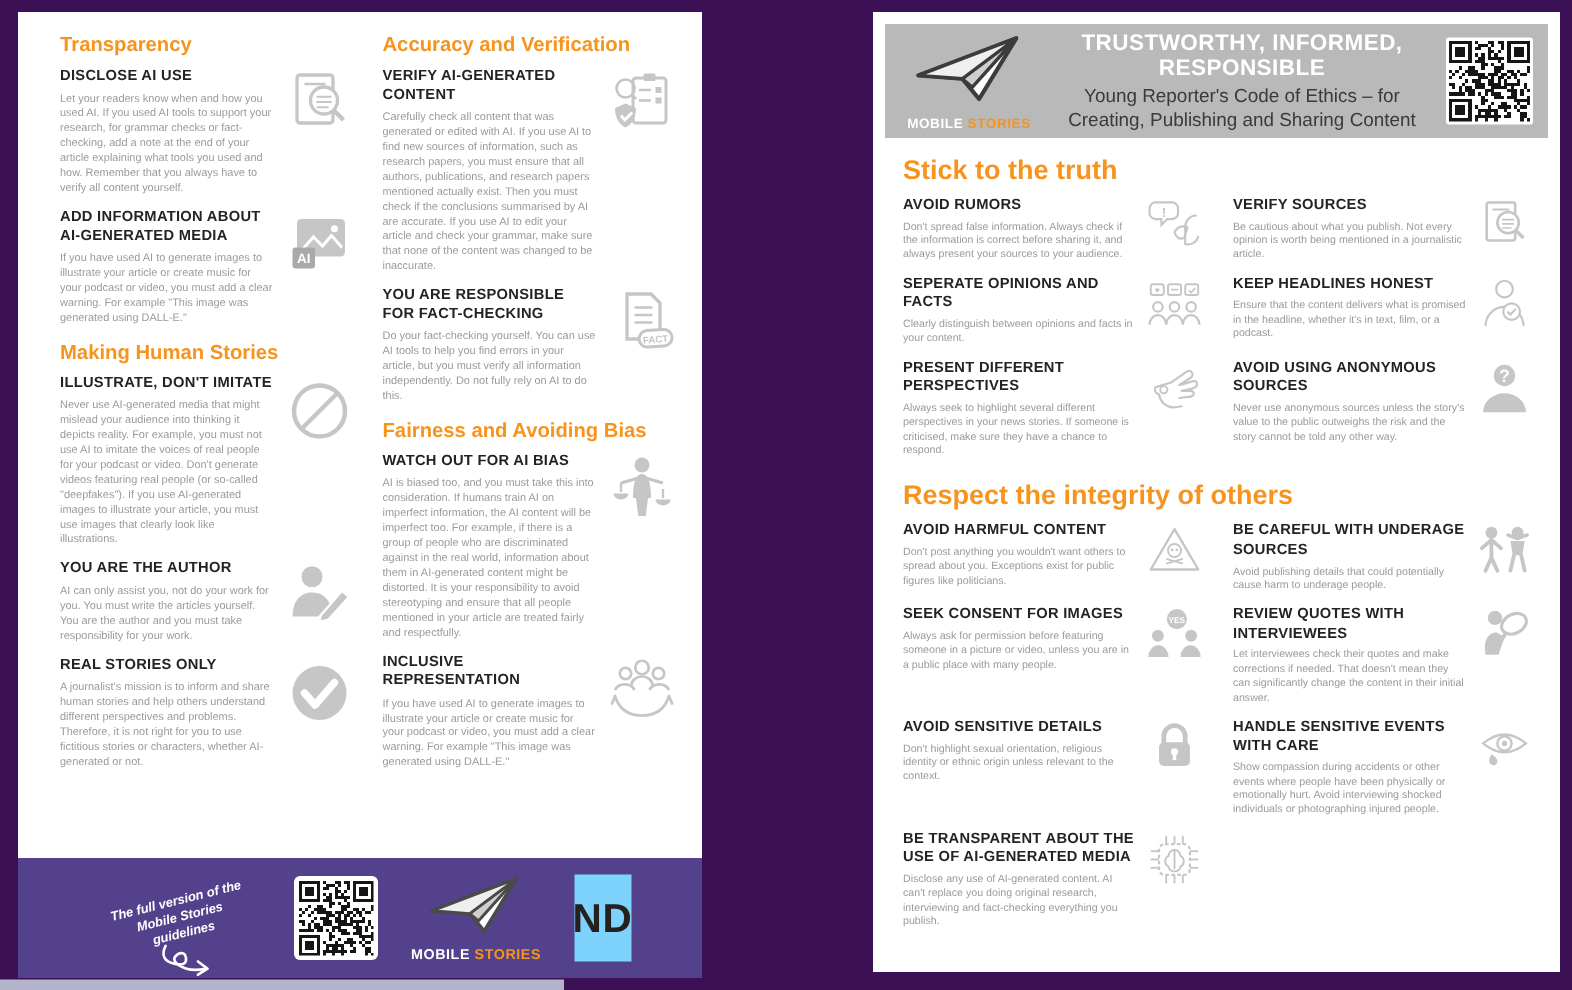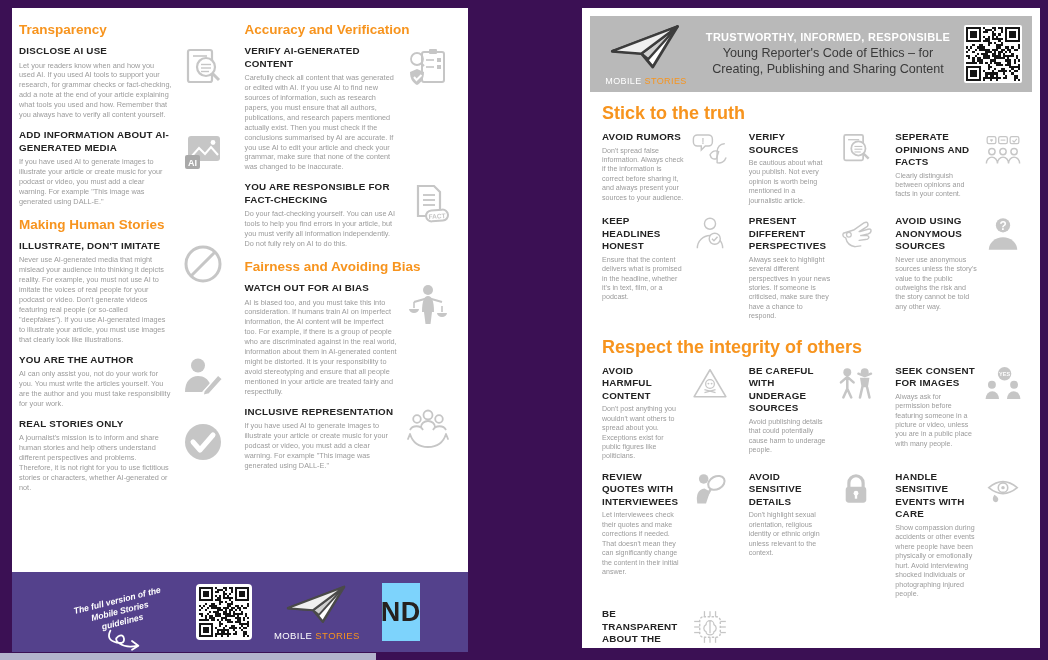--- a/index.html
+++ b/index.html
@@ -3,57 +3,57 @@
 <meta charset="utf-8">
 <style>
   *{margin:0;padding:0;box-sizing:border-box}
   html,body{width:1048px;height:660px;overflow:hidden}
   body{background:#3b1054;font-family:"Liberation Sans",sans-serif;position:relative}
   svg text{font-family:"Liberation Sans",sans-serif}
   .poster{position:absolute;background:#fff;overflow:hidden}
   
   #left-poster{left:12px;top:8px;width:456px;height:644px;display:flex;flex-direction:column}
   .lp-header{background:#4e2c7e;color:#fff;text-align:center;padding:8px 0 9px;font-weight:bold;font-size:15.5px;line-height:1.3}
-  .lp-body{flex:1;display:flex;gap:18px;padding:4px 16px 0 7px;overflow:hidden}
+  .lp-body{flex:1;display:flex;gap:18px;padding:4px 16px 0 28px;overflow:hidden}
   .lp-col{flex:1;min-width:0}
   .sec{color:#f7941e;font-size:13.5px;font-weight:bold;margin:10px 0 8px}
   .item{display:flex;gap:7px;margin-bottom:9px;align-items:flex-start}
   .item .txt{flex:1;min-width:0}
   .item h3{font-size:9.8px;color:#232323;margin-bottom:3px;line-height:1.28;letter-spacing:.2px}
   .item p{font-size:7.3px;color:#9b9b9b;line-height:1.36}
   .icn{flex:0 0 auto;color:#c6c6c6}
   #left-poster .icn{width:48px}
   #right-poster .icn{width:38px}
   .icn svg{width:100%;height:auto;display:block}
   .lp-footer{background:#54418c;height:80px;flex:0 0 80px;display:flex;align-items:center;gap:22px;padding:0 0 0 62px}
   .note-wrap{position:relative;width:100px;flex:0 0 100px}
   .note{color:#fff;font-size:8.6px;font-style:italic;font-weight:bold;transform:rotate(-14deg);width:92px;text-align:center;line-height:1.3}
   .arrow-icon{position:absolute;left:30px;top:34px;width:48px}
   .qr{background:#fff;border-radius:4px;padding:3px}
   .lp-footer .qr{width:56px;height:56px;flex:0 0 56px}
   .ms-logo{display:flex;flex-direction:column;align-items:center;gap:1px}
   .ms-logo .plane-icon{width:62px}
-  .ms-words{font-size:9.5px;font-weight:normal;letter-spacing:.4px;white-space:nowrap}
+  .ms-words{font-size:9.5px;font-weight:bold;letter-spacing:.4px;white-space:nowrap}
   .ms-white{color:#fff}
   .ms-orange{color:#f7941e}
   .nd{width:38px;height:58px;background:#7dd3fc;color:#26211f;display:flex;align-items:center;justify-content:center;font-weight:bold;font-size:27px;letter-spacing:.5px}
   .light-strip{position:absolute;left:0;bottom:0;width:376px;height:7px;background:#b3b3cc}
   
   #right-poster{left:582px;top:8px;width:458px;height:640px;padding:8px 8px 0 8px}
   .rp-header{background:#b9b9b9;display:flex;align-items:center;gap:8px;padding:8px 10px;height:76px}
   .rp-logo{flex:0 0 92px;display:flex;flex-direction:column;align-items:center}
   .rp-logo .plane-icon{width:72px}
   .rp-logo .ms-words{font-size:9px}
   .rp-center{flex:1;text-align:center}
-  .rp-tagline{color:#fff;font-weight:bold;font-size:11px;letter-spacing:.3px;margin-bottom:2px}
+  .rp-tagline{color:#fff;font-weight:bold;font-size:15px;letter-spacing:.3px;margin-bottom:2px}
   .rp-title{color:#3a3a3a;font-weight:normal;font-size:12.6px;line-height:1.28}
   .rp-header .qr{flex:0 0 58px;width:58px;height:58px;padding:2px;border-radius:2px}
   .rp-body{padding:2px 10px 0 12px;overflow:hidden;height:552px}
   .rp-body .sec{font-size:18px;margin:9px 0 7px}
-  .grid{display:grid;grid-template-columns:1fr 1fr 1fr;column-gap:20px;row-gap:3px}
+  .grid{display:grid;grid-template-columns:1fr 1fr;column-gap:20px;row-gap:3px}
   #right-poster .item{margin-bottom:6px}
   #right-poster .item p{font-size:7.1px;line-height:1.33}
 </style>
 </head>
 <body>
 
 <div class="poster" id="left-poster">
   <div class="lp-body">
     <div class="lp-col">
         <h2 class="sec">Transparency</h2>

